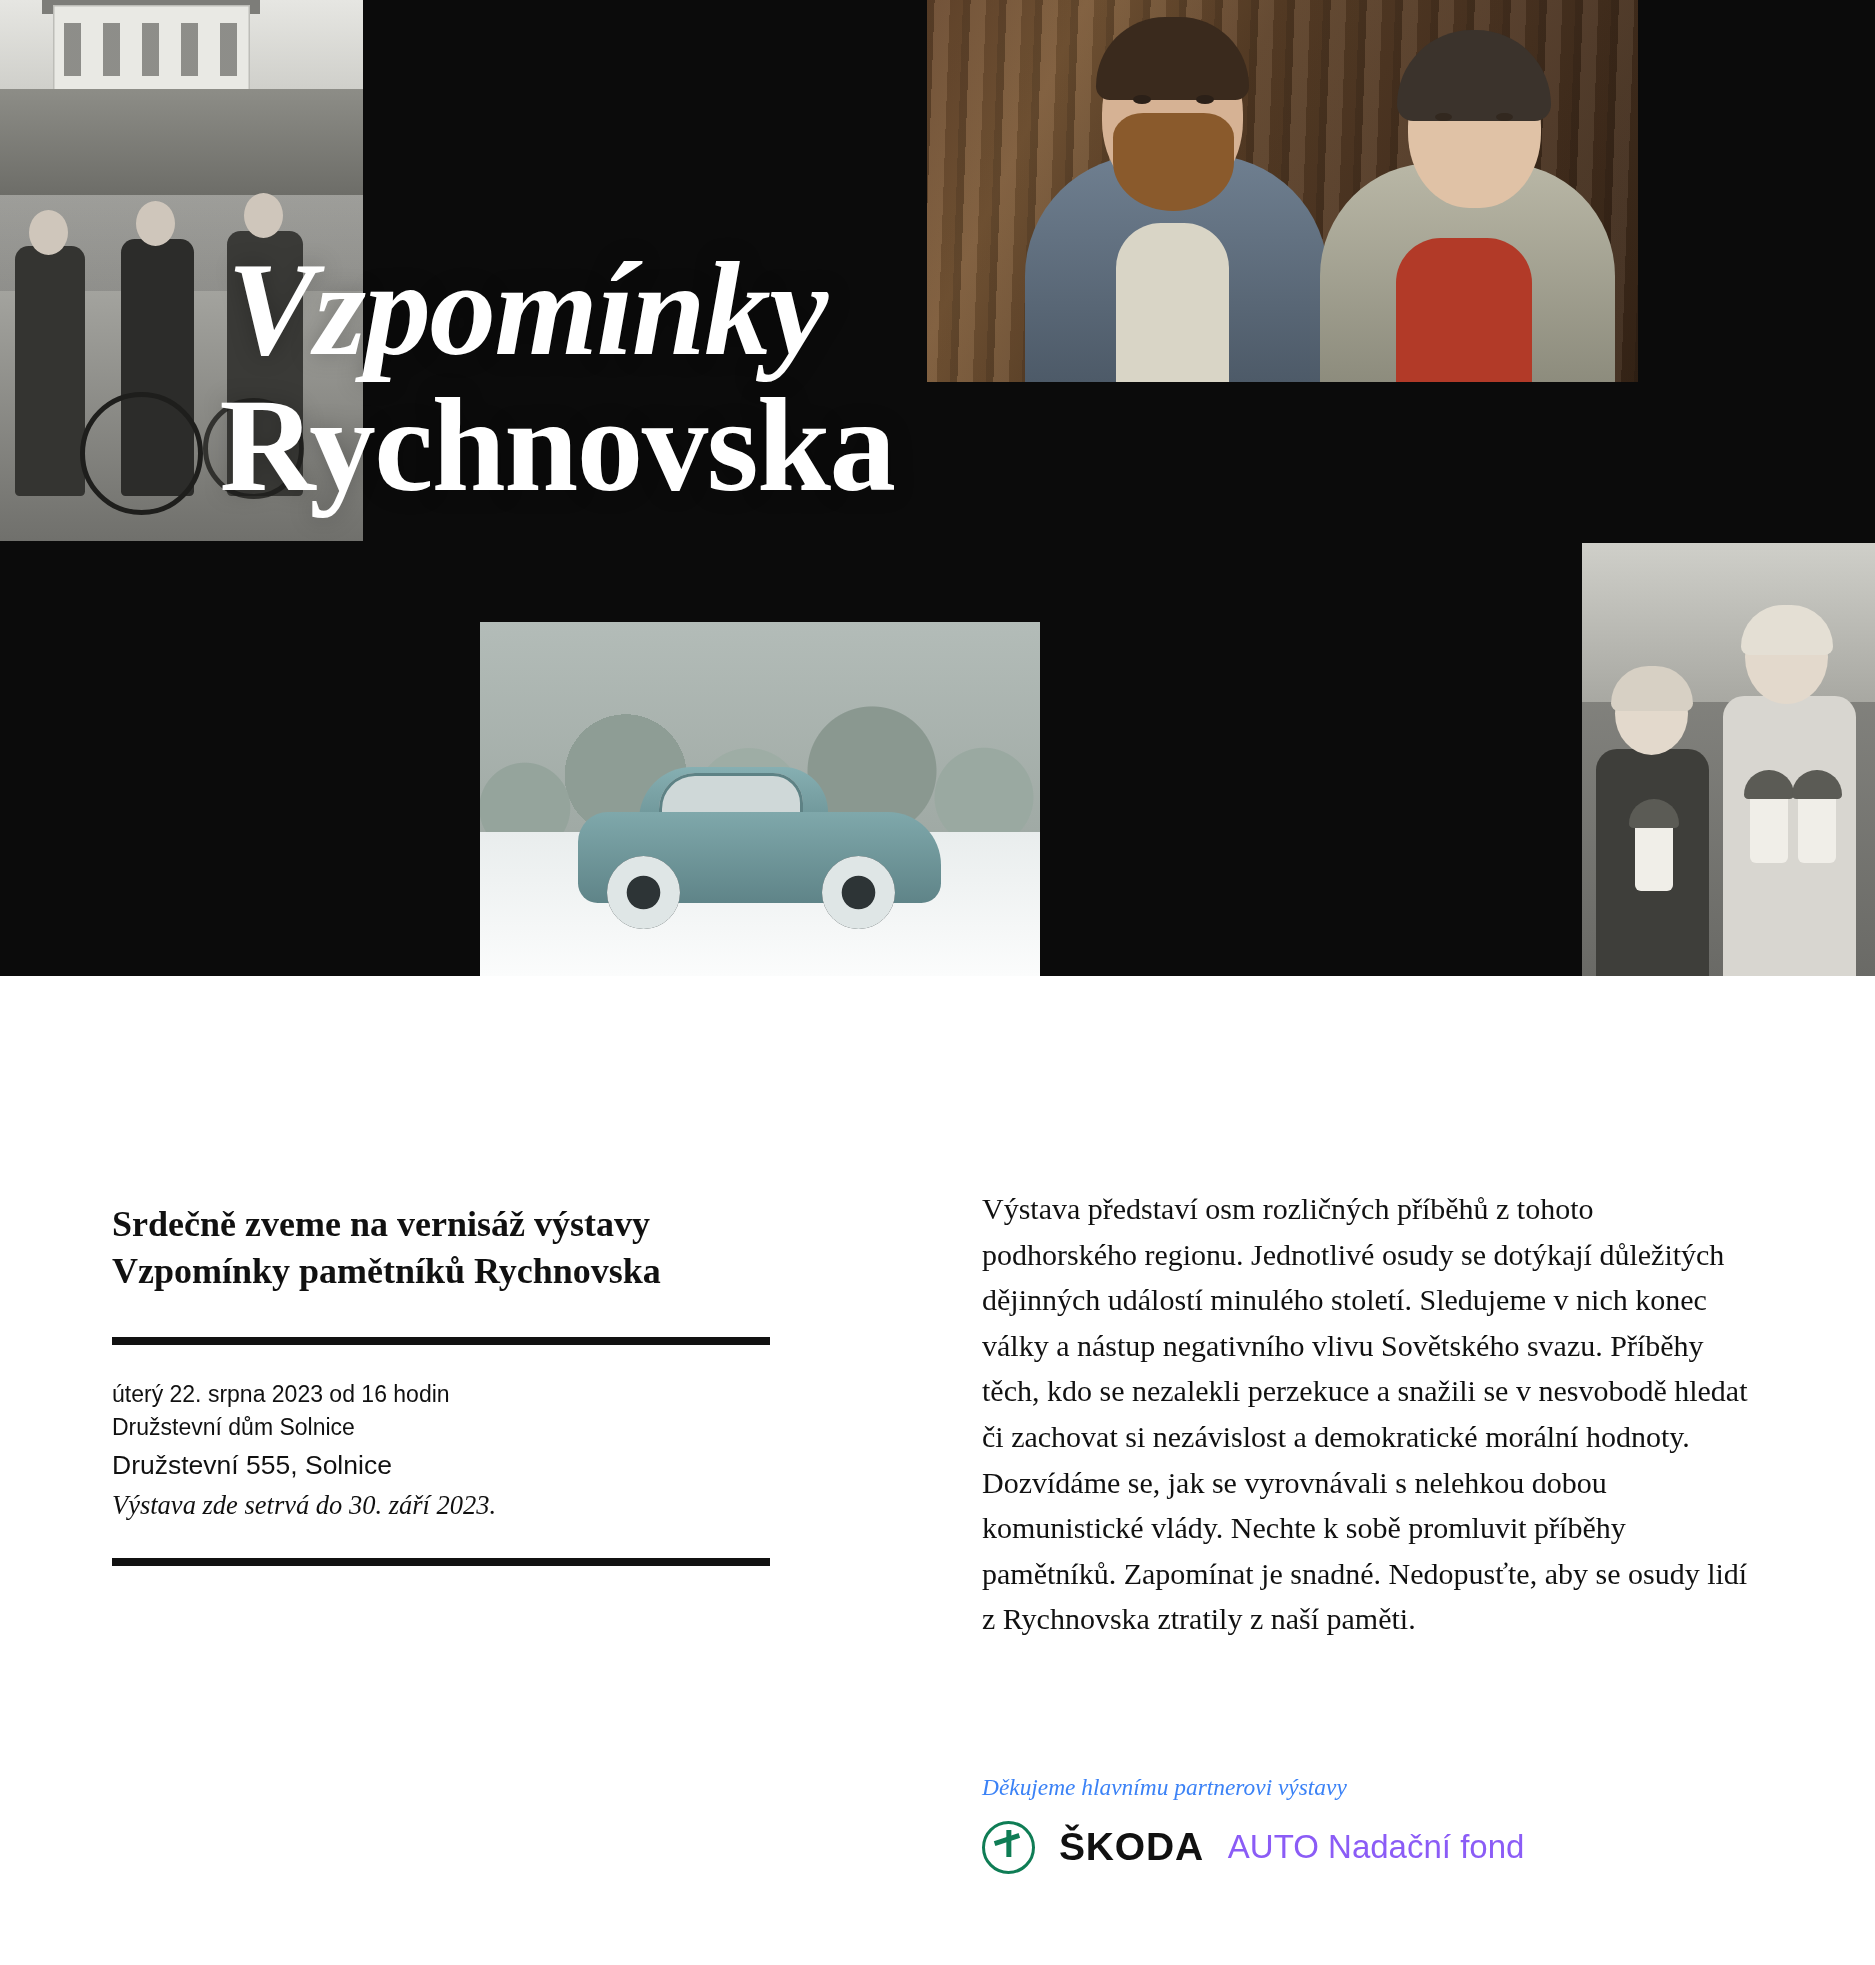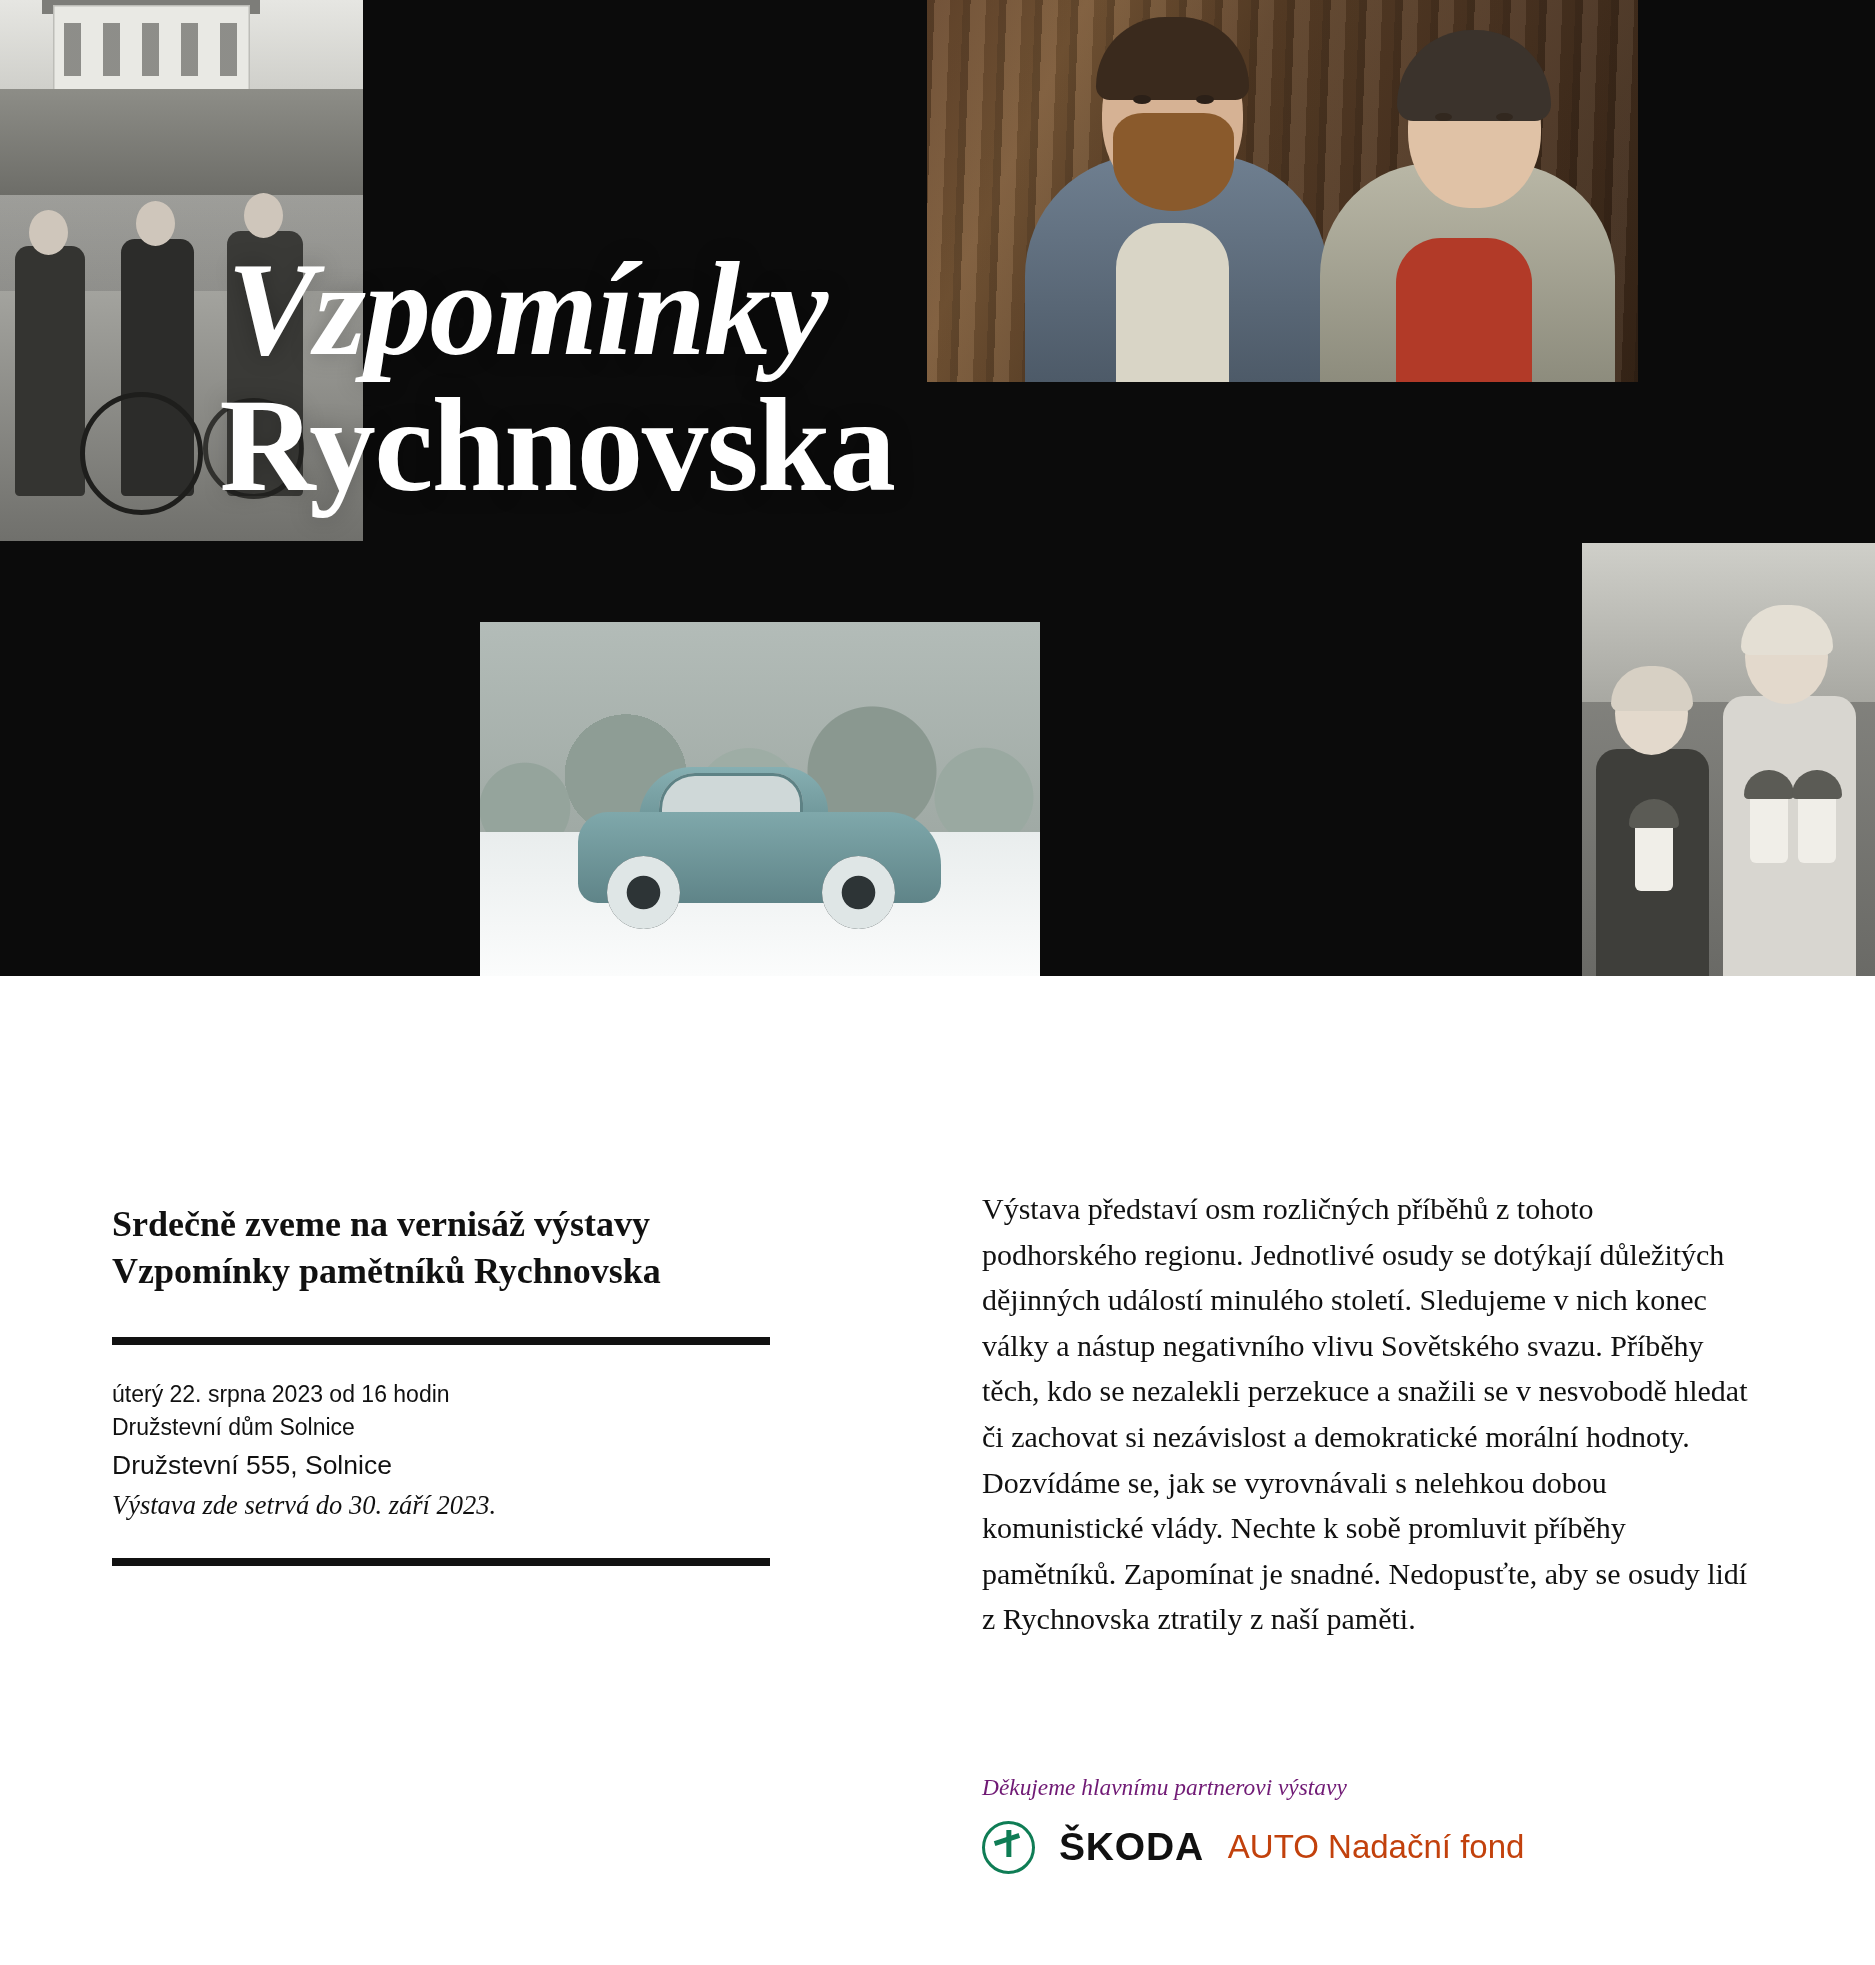--- a/index.html
+++ b/index.html
@@ -364,21 +364,21 @@
   .partner-block {
     position: absolute;
     left: 982px;
     top: 798px;
     width: 772px;
   }
   .partner-label {
     font-family: "Liberation Serif", serif;
     font-style: italic;
     font-size: 23.4px;
-    color: #701a75;
+    color: #3b82f6;
     margin-bottom: 19.7px;
   }
   .partner-logo-row {
     display: flex;
     align-items: center;
     gap: 24px;
   }
   .skoda-mark {
     width: 47px; height: 47px; border-radius: 50%;
     border: 3.8px solid #0f7d55;
@@ -400,21 +400,21 @@
     font-family: "Liberation Sans", sans-serif;
     font-weight: 700;
     font-size: 39px;
     letter-spacing: 0.8px;
     color: #111111;
   }
   .partner-suffix {
     font-family: "Liberation Sans", sans-serif;
     font-weight: 400;
     font-size: 33px;
-    color: #c2410c;
+    color: #8b5cf6;
   }
 </style>
 </head>
 <body>
 
 <div class="hero">
 
   <div class="photo photo-kids-bike">
     <div class="pkb-sky"></div>
     <div class="pkb-roof"></div>

